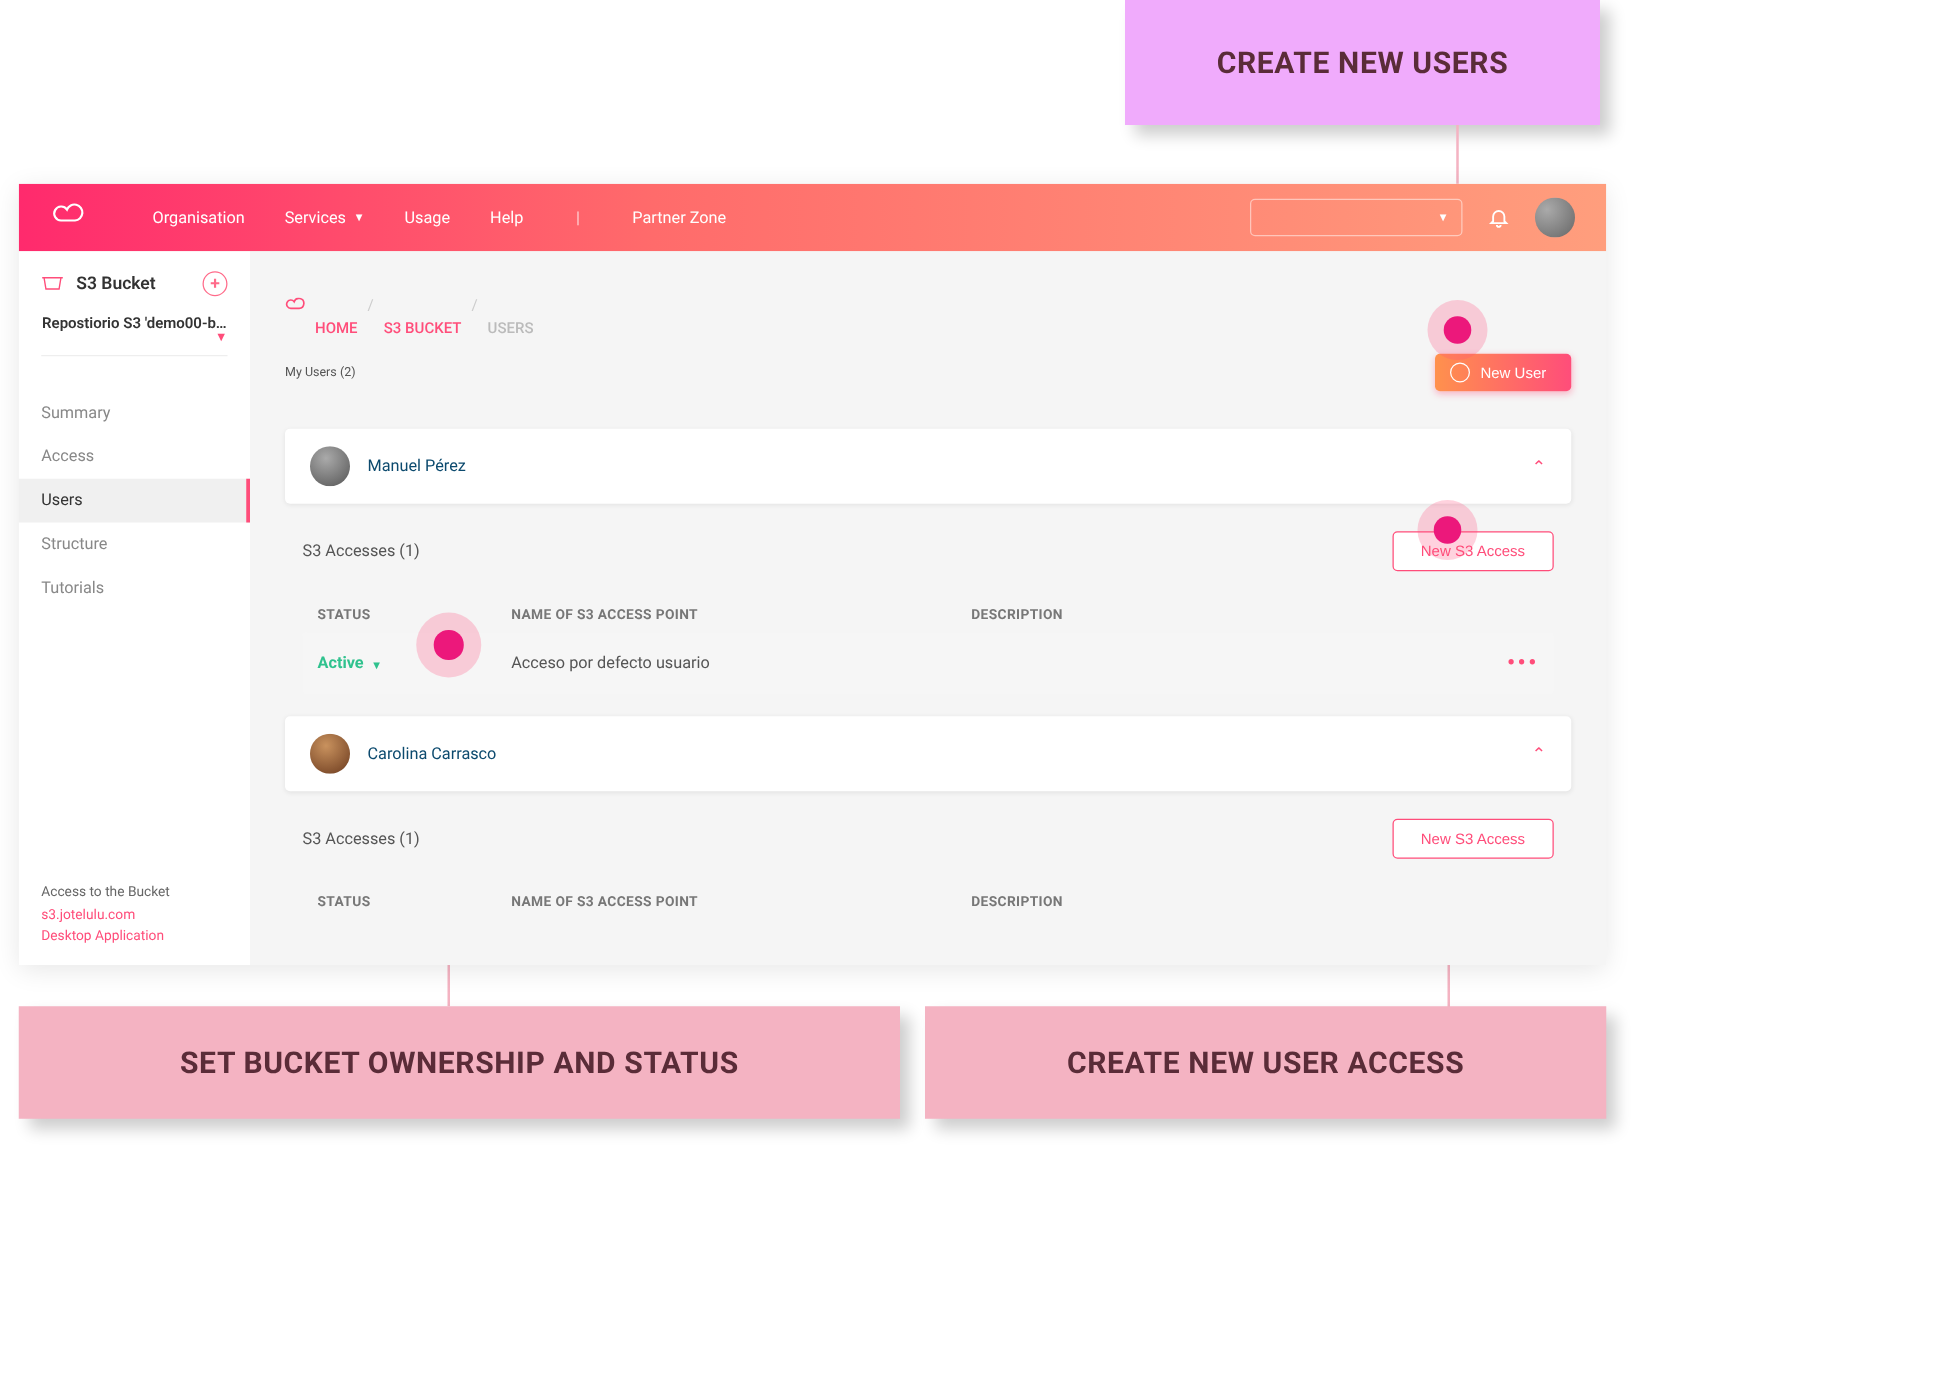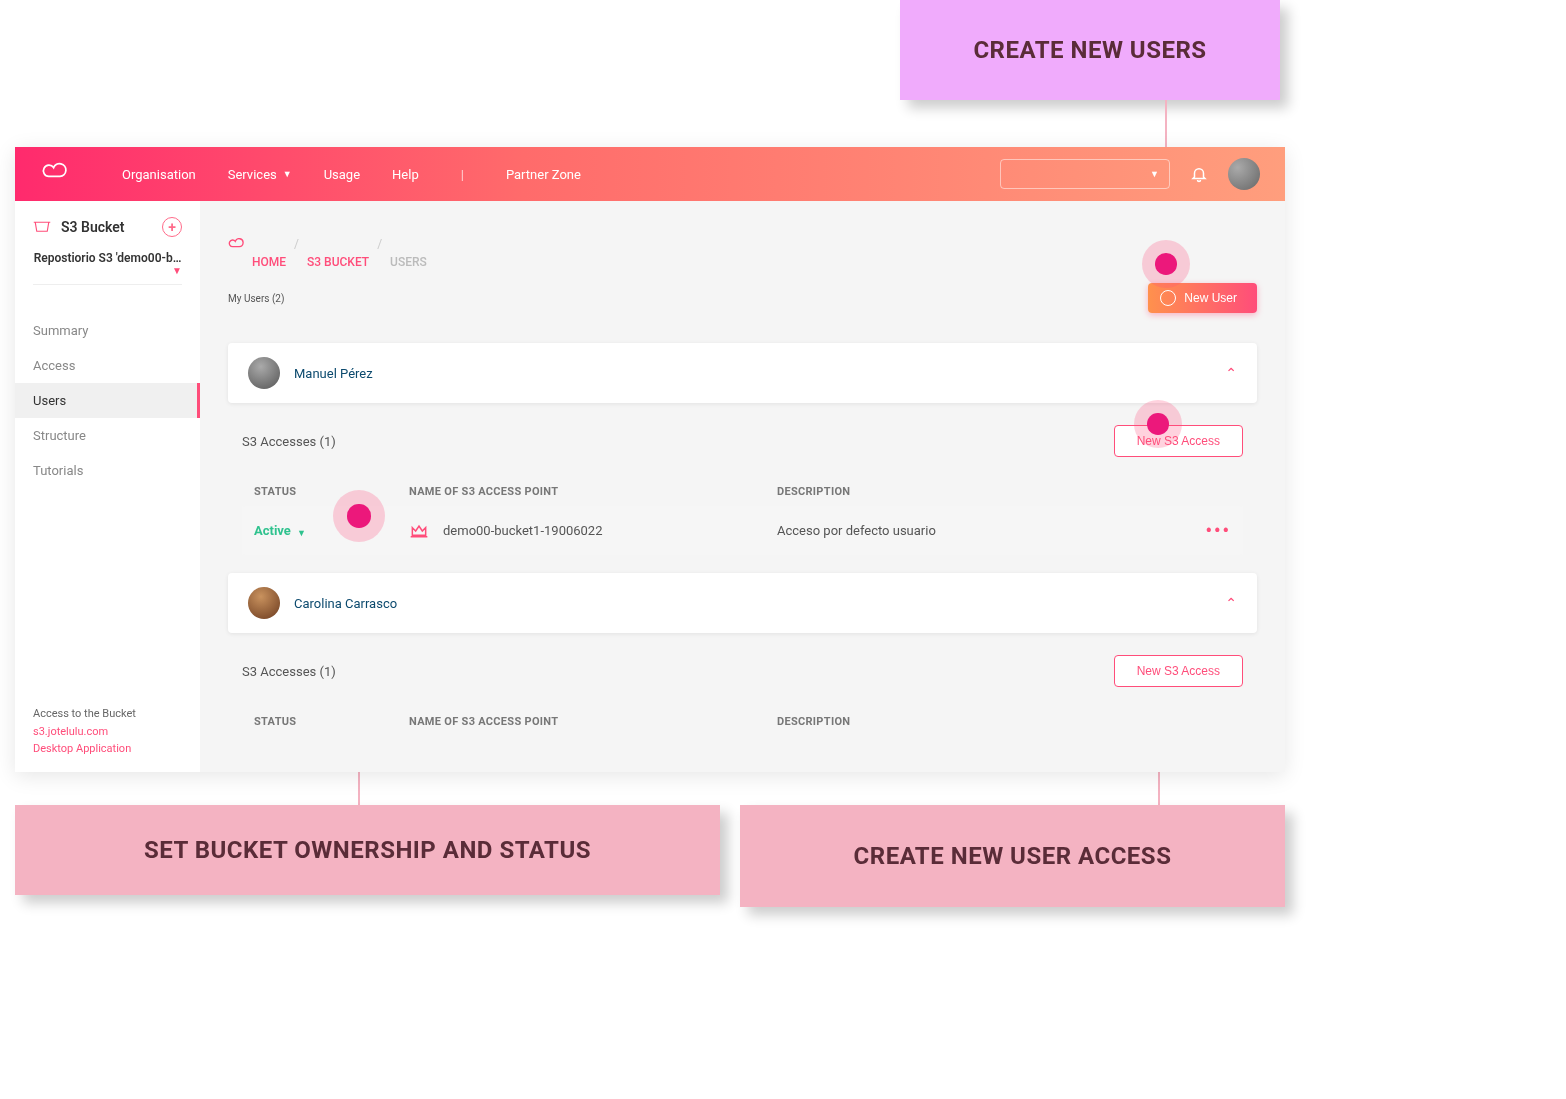--- a/index.html
+++ b/index.html
@@ -3,21 +3,21 @@
 <meta charset="utf-8">
 <style>
 * { margin: 0; padding: 0; box-sizing: border-box; }
 body { font-family: -apple-system, BlinkMacSystemFont, "Segoe UI", Roboto, Arial, sans-serif; background: #fff; width: 1566px; height: 1099px; position: relative; overflow: hidden; }
 
 
 .callout-top { position: absolute; top: 0; left: 900px; width: 380px; height: 100px; background: #f0abfc; box-shadow: 8px 8px 12px rgba(0,0,0,0.2); display: flex; align-items: center; justify-content: center; font-size: 24px; font-weight: 700; color: #5a2c38; letter-spacing: 0.5px; }
 
 
 .callout-bottom-left { position: absolute; top: 805px; left: 15px; width: 705px; height: 90px; background: #f4b3c2; box-shadow: 8px 8px 12px rgba(0,0,0,0.2); display: flex; align-items: center; justify-content: center; font-size: 24px; font-weight: 700; color: #5a2c38; letter-spacing: 0.5px; }
-.callout-bottom-right { position: absolute; top: 805px; left: 740px; width: 545px; height: 102px; background: #f4b3c2; box-shadow: 8px 8px 12px rgba(0,0,0,0.2); display: flex; align-items: center; justify-content: center; font-size: 24px; font-weight: 700; color: #5a2c38; letter-spacing: 0.5px; }
+.callout-bottom-right { position: absolute; top: 805px; left: 740px; width: 545px; height: 90px; background: #f4b3c2; box-shadow: 8px 8px 12px rgba(0,0,0,0.2); display: flex; align-items: center; justify-content: center; font-size: 24px; font-weight: 700; color: #5a2c38; letter-spacing: 0.5px; }
 
 
 .app { position: absolute; top: 147px; left: 15px; width: 1270px; height: 625px; background: #f5f5f5; box-shadow: 0 4px 20px rgba(0,0,0,0.1); overflow: hidden; }
 
 
 .header { height: 54px; background: linear-gradient(90deg, #ff2a6d 0%, #ff6b6b 40%, #ff9e7d 100%); display: flex; align-items: center; padding: 0 25px; color: #fff; font-size: 13px; }
 .logo { width: 32px; height: 24px; margin-right: 50px; }
 .nav { display: flex; align-items: center; gap: 32px; }
 .nav-item { cursor: pointer; display: flex; align-items: center; gap: 6px; }
 .nav-sep { margin: 0 10px; opacity: 0.7; }
@@ -179,28 +179,20 @@
         <div class="col-desc">DESCRIPTION</div>
         <div class="col-actions"></div>
       </div>
       <div class="tbl-row">
         <div class="col-status">
           <span class="status-active">
               <span>Active</span>
               <span class="status-caret">▼</span>
             </span>
         </div>
-        <div class="col-name" style="display:flex;align-items:center;">
-          <span class="owner-icon">
-            <svg viewBox="0 0 24 24" fill="none" stroke="#ff4d7a" stroke-width="1.8">
-                <path d="M4 8l4 4 4-6 4 6 4-4v9H4V8z M2 19h20"></path>
-              </svg>
-          </span>
-          <span>demo00-bucket1-19006022</span>
-        </div>
         <div class="col-desc">Acceso por defecto usuario</div>
         <div class="col-actions"><span class="dots">•••</span></div>
       </div>
     </div>
 
     <div class="user-card">
       <div class="user-avatar f"></div>
       <span class="user-name">Carolina Carrasco</span>
       <span class="chevron-up">⌃</span>
     </div>

